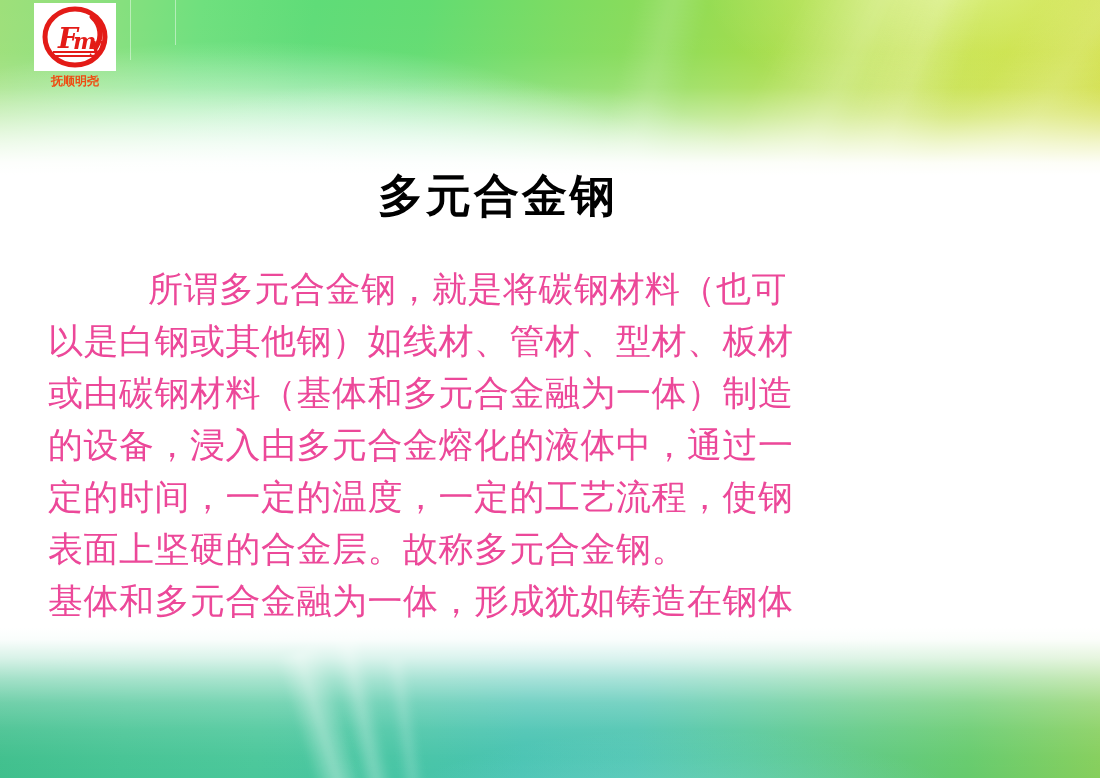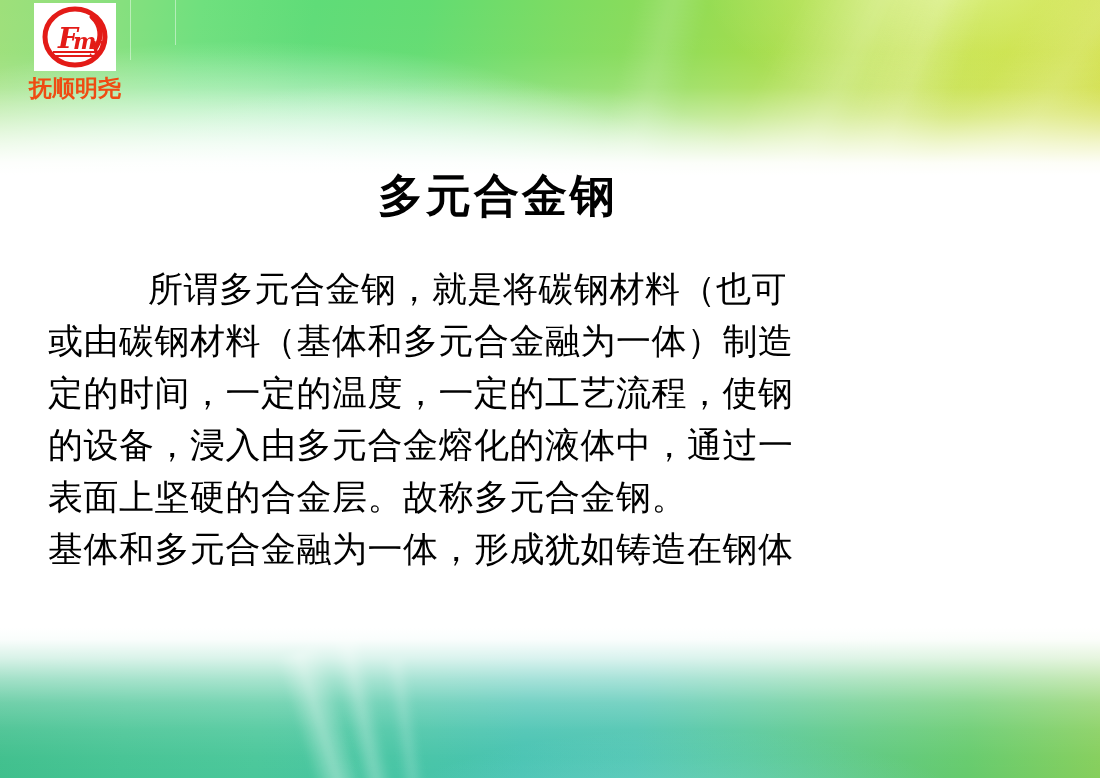--- a/index.html
+++ b/index.html
@@ -163,21 +163,21 @@
     width: 82px;
     height: 68px;
     margin-left: 9px;
     background: #ffffff;
     display: block;
   }
   .logo-caption {
     margin-top: 2px;
     text-align: center;
     font-family: "DejaVu Sans", "Liberation Sans", sans-serif;
-    font-size: 23px;
+    font-size: 12px;
     font-weight: 700;
     letter-spacing: 0px;
     color: #ef4b12;
     white-space: nowrap;
   }
 
   
   .content {
     position: absolute;
     left: 0;
@@ -194,21 +194,21 @@
     letter-spacing: 3px;
     margin: 14px 0 0 0;
     line-height: 1.2;
   }
   .body-copy {
     margin: 40px auto 0 auto;
     width: 900px;
     font-family: "DejaVu Sans", "Liberation Sans", sans-serif;
     font-size: 35px;
     font-weight: 400;
-    color: #000000;
+    color: #ec4899;
     line-height: 52px;
     text-align: justify;
     text-justify: inter-character;
     letter-spacing: 0.5px;
     text-indent: 0;
   }
   .body-copy p {
     margin: 0;
   }
   .body-copy .line {
@@ -259,22 +259,23 @@
       <line x1="19" y1="53" x2="63" y2="53" stroke="#e31b17" stroke-width="2"></line>
     </svg>
     <div class="logo-caption">抚顺明尧</div>
   </div>
 
   <div class="content">
     <h1 class="slide-title">多元合金钢</h1>
     <div class="body-copy">
       <p>
         <span class="line indent">所谓多元合金钢，就是将碳钢材料（也可</span>
+        <span class="line">以是白钢或其他钢）如线材、管材、型材、板材</span>
         <span class="line">或由碳钢材料（基体和多元合金融为一体）制造</span>
+        <span class="line">的设备，浸入由多元合金熔化的液体中，通过一</span>
         <span class="line">定的时间，一定的温度，一定的工艺流程，使钢</span>
-        <span class="line">的设备，浸入由多元合金熔化的液体中，通过一</span>
         <span class="line">表面上坚硬的合金层。故称多元合金钢。</span>
         <span class="line">基体和多元合金融为一体，形成犹如铸造在钢体</span>
       </p>
     </div>
   </div>
 
 </div>
 
 </body></html>

